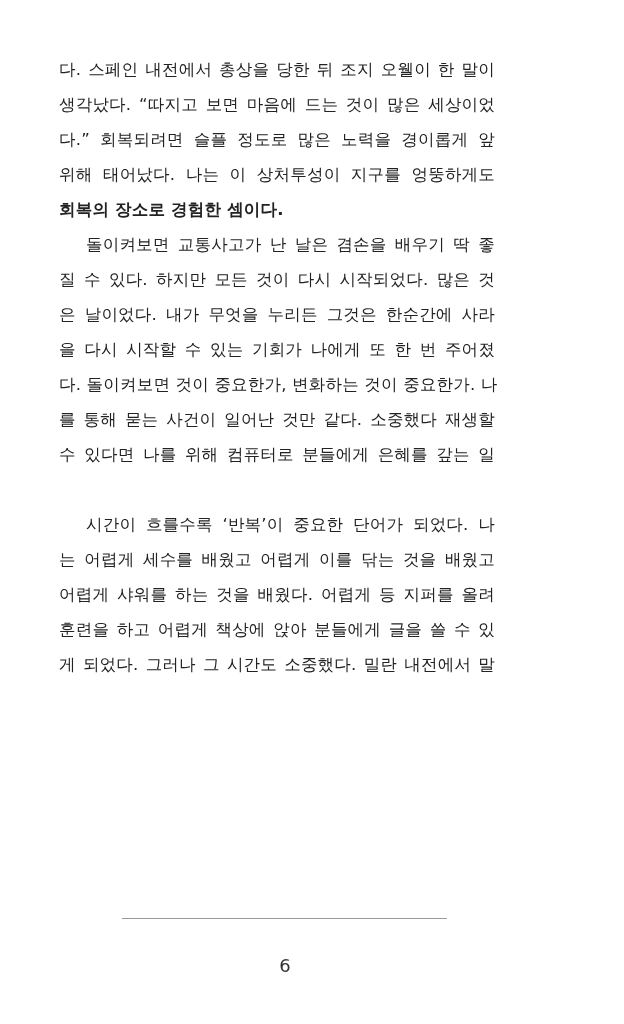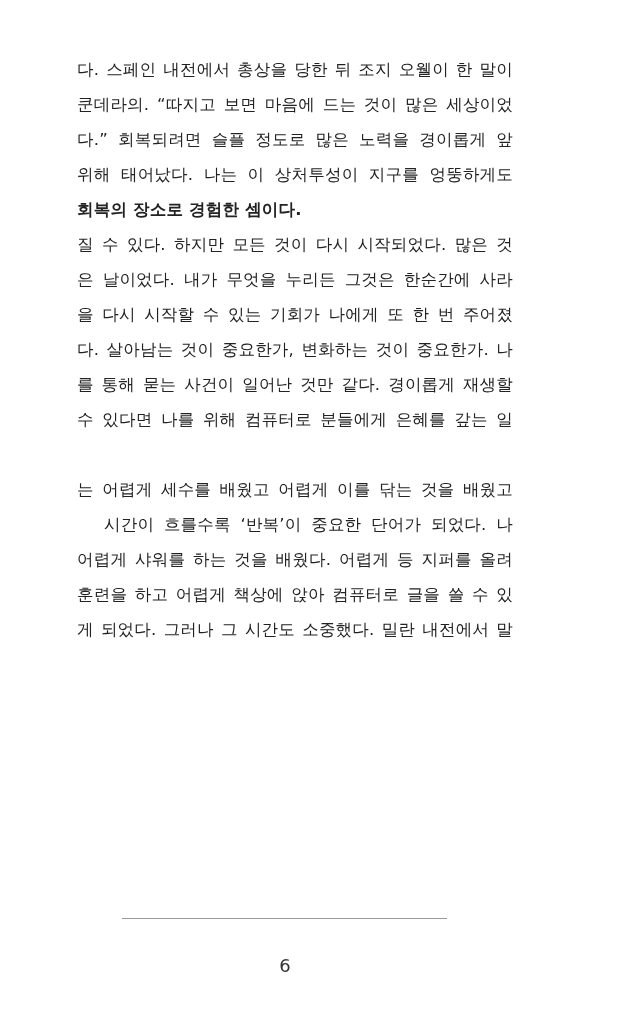--- a/index.html
+++ b/index.html
@@ -17,21 +17,21 @@
     }
     .page {
       position: absolute;
       left: 0;
       top: 0;
       width: 624px;
       height: 1024px;
     }
     .text-block {
       position: absolute;
-      left: 77px;
+      left: 59px;
       top: 52px;
       width: 436px;
     }
     .line {
       height: 35px;
       line-height: 35px;
       font-size: 16.5px;
       white-space: nowrap;
       text-align: justify;
       text-align-last: justify;
@@ -68,42 +68,43 @@
     }
   </style>
 </head>
 <body>
 
 <div class="page">
   <div class="text-block">
 
     <div>
       <div class="line">다. 스페인 내전에서 총상을 당한 뒤 조지 오웰이 한 말이</div>
-      <div class="line">쿤데라의. “따지고 보면 마음에 드는 것이 많은 세상이었</div>
+      <div class="line">생각났다. “따지고 보면 마음에 드는 것이 많은 세상이었</div>
       <div class="line">다.” 회복되려면 슬플 정도로 많은 노력을 경이롭게 앞</div>
       <div class="line">위해 태어났다. 나는 이 상처투성이 지구를 엉뚱하게도</div>
       <div class="line last">회복의 장소로 경험한 셈이다.</div>
     </div>
 
     <div>
+      <div class="line indent">돌이켜보면 교통사고가 난 날은 겸손을 배우기 딱 좋</div>
       <div class="line">질 수 있다. 하지만 모든 것이 다시 시작되었다. 많은 것</div>
       <div class="line">은 날이었다. 내가 무엇을 누리든 그것은 한순간에 사라</div>
       <div class="line">을 다시 시작할 수 있는 기회가 나에게 또 한 번 주어졌</div>
-      <div class="line">다. 살아남는 것이 중요한가, 변화하는 것이 중요한가. 나</div>
-      <div class="line">를 통해 묻는 사건이 일어난 것만 같다. 경이롭게 재생할</div>
+      <div class="line">다. 돌이켜보면 것이 중요한가, 변화하는 것이 중요한가. 나</div>
+      <div class="line">를 통해 묻는 사건이 일어난 것만 같다. 소중했다 재생할</div>
       <div class="line">수 있다면 나를 위해 컴퓨터로 분들에게 은혜를 갚는 일</div>
     </div>
 
     <div class="para-gap"></div>
 
     <div>
+      <div class="line indent">시간이 흐를수록 ‘반복’이 중요한 단어가 되었다. 나</div>
       <div class="line">는 어렵게 세수를 배웠고 어렵게 이를 닦는 것을 배웠고</div>
-      <div class="line indent">시간이 흐를수록 ‘반복’이 중요한 단어가 되었다. 나</div>
       <div class="line">어렵게 샤워를 하는 것을 배웠다. 어렵게 등 지퍼를 올려</div>
-      <div class="line">훈련을 하고 어렵게 책상에 앉아 컴퓨터로 글을 쓸 수 있</div>
+      <div class="line">훈련을 하고 어렵게 책상에 앉아 분들에게 글을 쓸 수 있</div>
       <div class="line">게 되었다. 그러나 그 시간도 소중했다. 밀란 내전에서 말</div>
     </div>
 
   </div>
 
   <div class="divider"></div>
   <div class="page-number">6</div>
 </div>
 
 </body></html>

